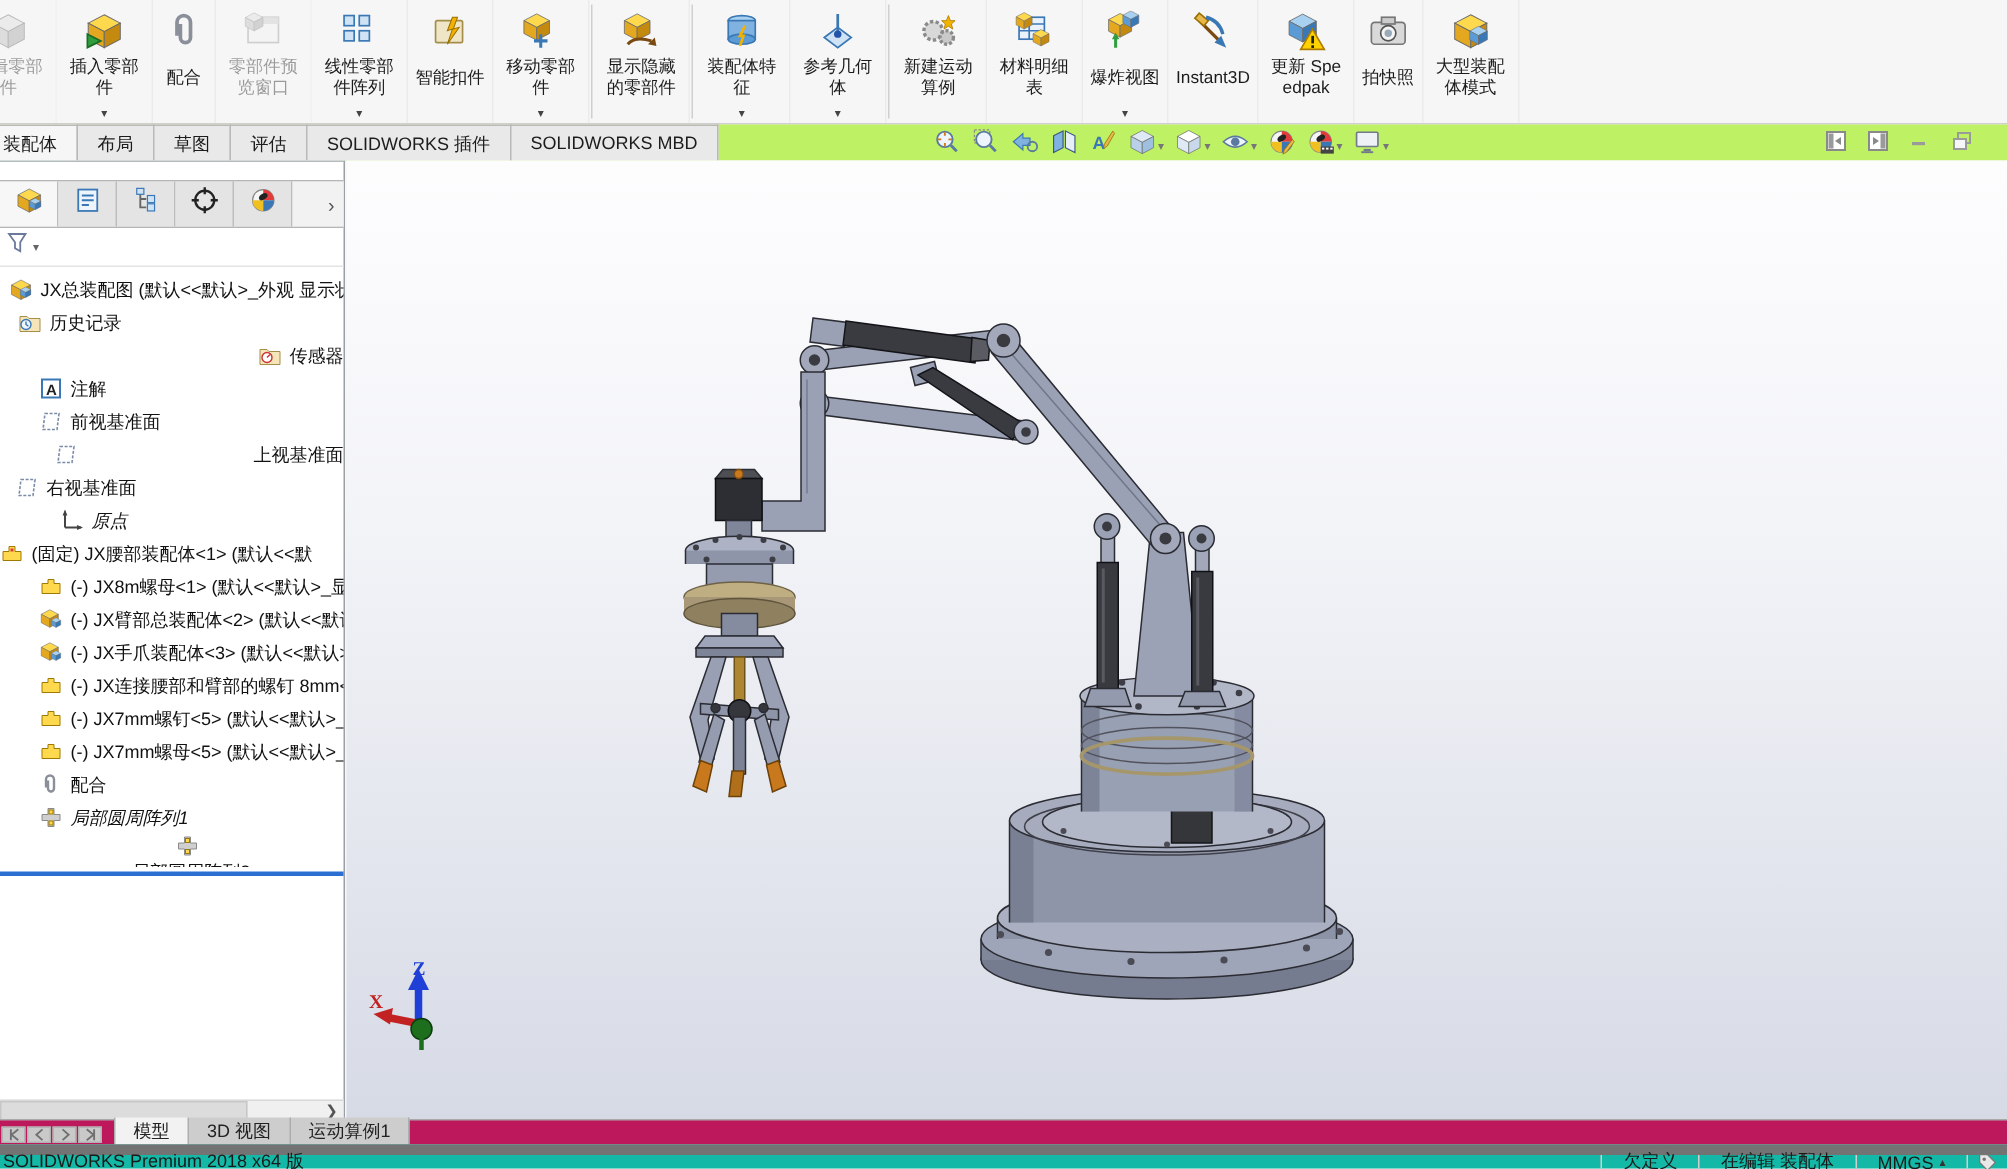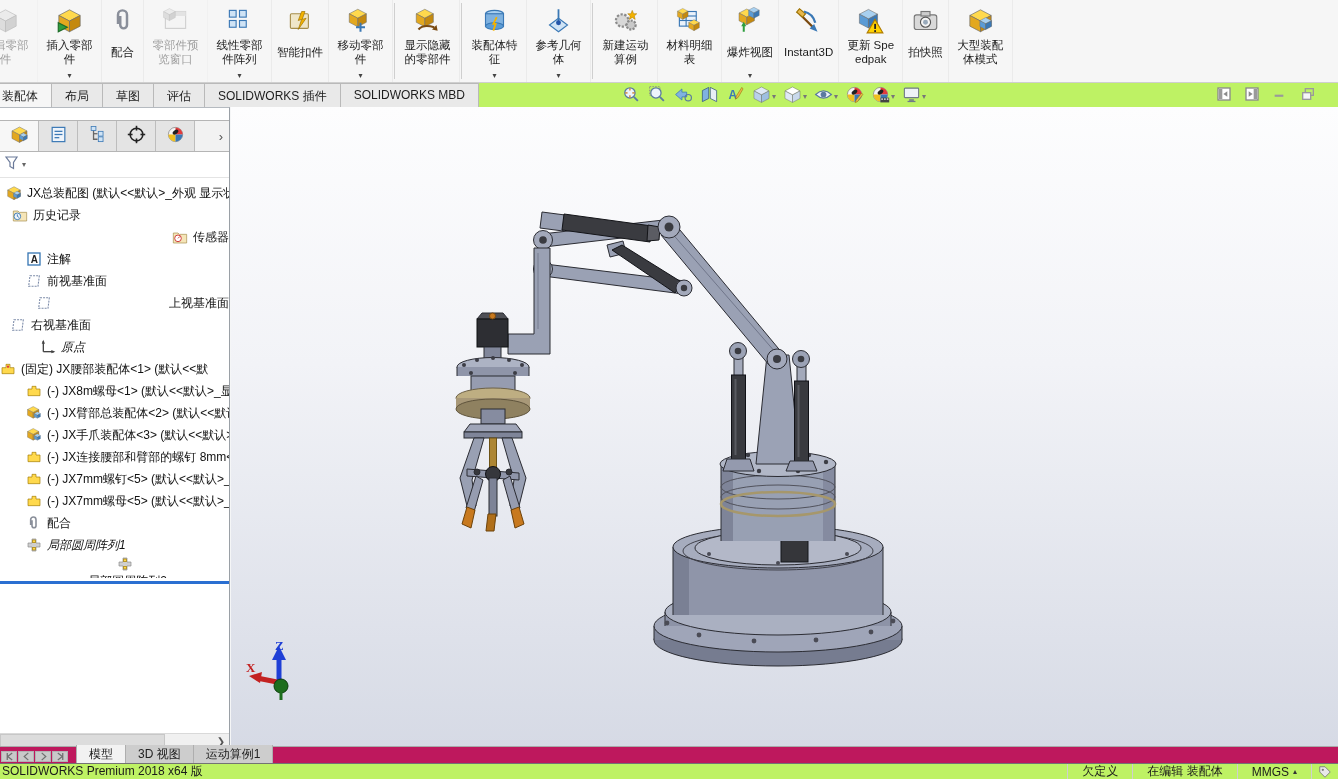--- a/index.html
+++ b/index.html
@@ -71,22 +71,22 @@
   
   #bottomtabs { position:absolute; left:0; right:0; bottom:16px; height:17px;
     background:#be185d; border-top:1px solid #a9a9a9; display:flex; align-items:flex-end; }
   .navbtn { width:16px; margin:1px 0 1px 1px; background:#c9c9c9; border:1px solid #b2b2b2;
     display:flex; align-items:center; justify-content:center; }
   .navbtn svg { width:9px; height:9px; }
   .btab { font-size:12px; color:#222; padding:1px 12px 0; background:#cdcdcd;
     border-right:1px solid #aeaeae; display:flex; align-items:center; white-space:nowrap; }
   .btab.active { background:#f2f2f2; border-left:1px solid #aeaeae; }
   #btabs-wrap { display:flex; margin-left:8px; }
-  #statusbar { position:absolute; left:0; right:0; bottom:0; height:16px; background:#bef264;
-    border-top:1px solid #737373; display:flex; align-items:center; font-size:12px; color:#1a1a1a; }
+  #statusbar { position:absolute; left:0; right:0; bottom:0; height:16px; background:#14b8a6;
+    border-top:7px solid #737373; display:flex; align-items:center; font-size:12px; color:#1a1a1a; }
   #sb-left { padding-left:2px; flex:1; white-space:nowrap; }
   .sb-item { padding:0 14px; border-left:1px solid #cfcfcf; height:100%;
     display:flex; align-items:center; gap:4px; white-space:nowrap; }
   .sb-caret { font-size:8px; color:#333; }
   #sb-tag { padding:0 6px; border-left:1px solid #cfcfcf; height:100%;
     display:flex; align-items:center; }
   #sb-tag svg { width:14px; height:14px; }
 </style>
 </head>
 <body>

